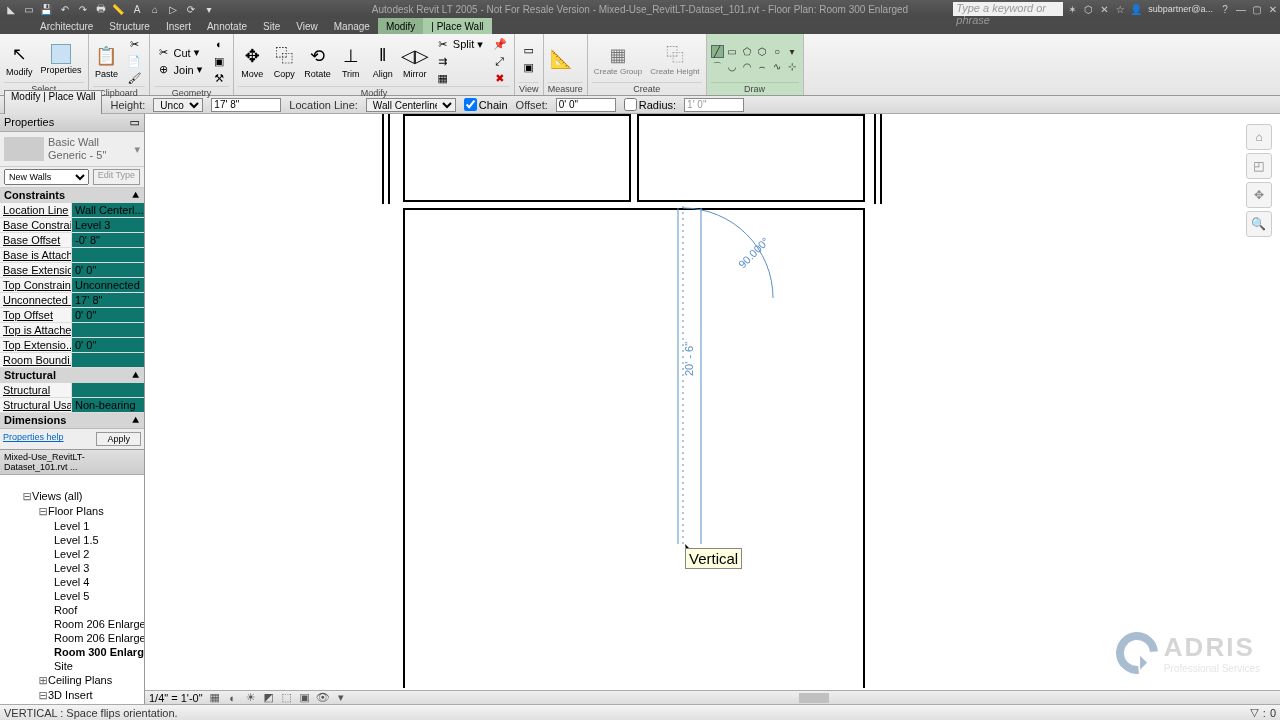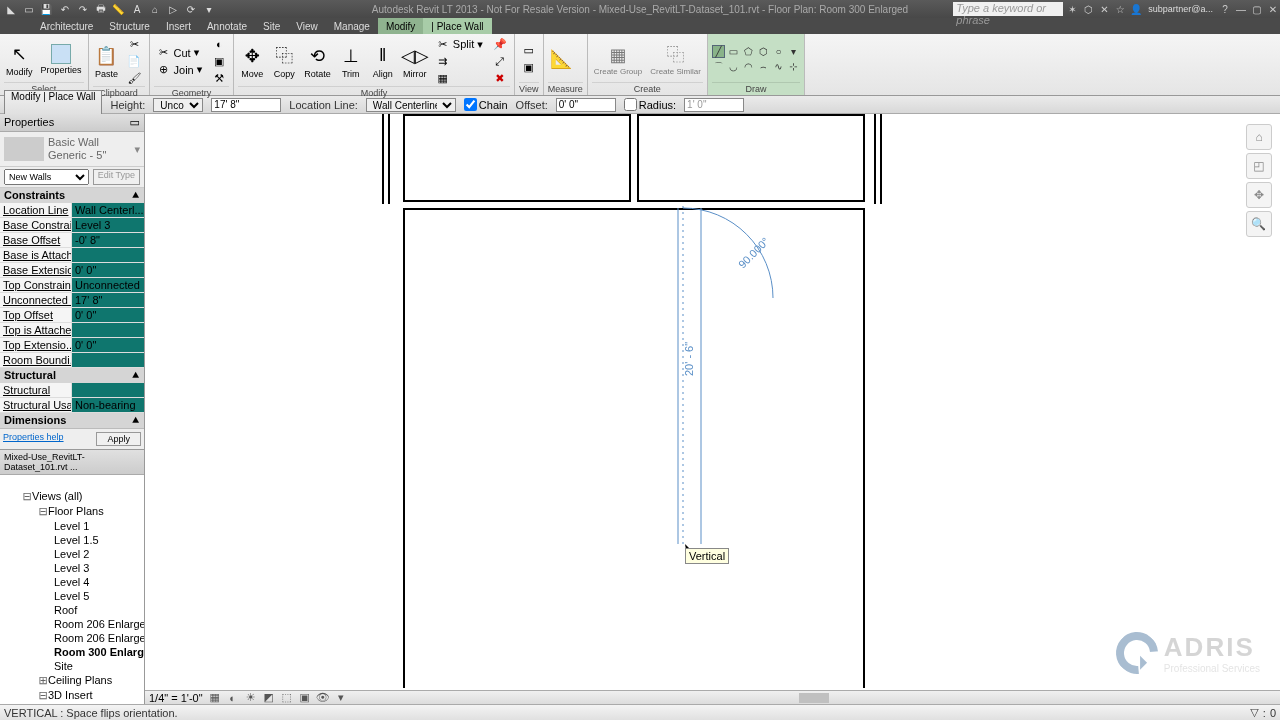--- a/index.html
+++ b/index.html
@@ -99,21 +99,21 @@
     <span class="tb-icon">↶</span>
     <span class="tb-icon">↷</span>
     <span class="tb-icon">🖶</span>
     <span class="tb-icon">📏</span>
     <span class="tb-icon">A</span>
     <span class="tb-icon">⌂</span>
     <span class="tb-icon">▷</span>
     <span class="tb-icon">⟳</span>
     <span class="tb-icon">▾</span>
   </div>
-  <div class="title-center">Autodesk Revit LT 2013 - Not For Resale Version - Mixed-Use_RevitLT-Dataset_101.rvt - Floor Plan: Room 300 Enlarged</div>
+  <div class="title-center">Autodesk Revit LT 2005 - Not For Resale Version - Mixed-Use_RevitLT-Dataset_101.rvt - Floor Plan: Room 300 Enlarged</div>
   <div class="right-tools">
     <div class="search-box">Type a keyword or phrase</div>
     <span class="sm-icon">✶</span>
     <span class="sm-icon">⬡</span>
     <span class="sm-icon">✕</span>
     <span class="sm-icon">☆</span>
     <span class="sm-icon">👤</span>
     <span class="user-text">subpartner@a...</span>
     <span class="sm-icon">?</span>
     <span class="sm-icon">—</span>
@@ -271,21 +271,21 @@
     <div class="panel-label">Measure</div>
   </div>
   <div class="ribbon-panel">
     <div class="panel-content">
       <div class="big-btn" style="opacity:0.5">
           <span class="icon">▦</span>
           <span class="lbl" style="font-size:8px;line-height:1">Create Group</span>
         </div>
       <div class="big-btn" style="opacity:0.5">
           <span class="icon">⿻</span>
-          <span class="lbl" style="font-size:8px;line-height:1">Create Similar</span>
+          <span class="lbl" style="font-size:8px;line-height:1">Create Height</span>
         </div>
     </div>
     <div class="panel-label">Create</div>
   </div>
   <div class="ribbon-panel draw">
     <div class="panel-content">
       <div class="draw-grid">
         <div class="draw-cell sel">╱</div>
         <div class="draw-cell">▭</div>
         <div class="draw-cell">⬠</div>
@@ -455,21 +455,21 @@
     <svg style="position:absolute;left:0;top:0;width:100%;height:100%;pointer-events:none">
       <line x1="533" y1="94" x2="533" y2="430" stroke="#5a8fc7" stroke-width="1"></line>
       <line x1="538" y1="92" x2="538" y2="430" stroke="#5a8fc7" stroke-width="1" stroke-dasharray="2 4"></line>
       <line x1="556" y1="94" x2="556" y2="430" stroke="#5a8fc7" stroke-width="1"></line>
       <path d="M 538 94 A 90 90 0 0 1 628 184" fill="none" stroke="#5a8fc7" stroke-width="1"></path>
       <text x="598" y="155" fill="#5a8fc7" font-size="9" transform="rotate(-45 598 155)"><tspan>90.000°</tspan></text>
       <text x="548" y="262" fill="#5a8fc7" font-size="9" transform="rotate(-90 548 262)"><tspan>20' - 6"</tspan></text>
 
       <polygon points="540,430 552,442 542,442" fill="#000"></polygon>
     </svg>
-    <div style="position:absolute;left:540px;top:434px;background:#ffffe0;border:1px solid #888;padding:1px 3px;font-size:11px">Vertical</div>
+    <div style="position:absolute;left:540px;top:434px;background:#ffffe0;border:1px solid #888;padding:1px 3px;font-size:15px">Vertical</div>
 
     <div class="view-ctrl">
       <div class="vc">⌂</div>
       <div class="vc">◰</div>
       <div class="vc">✥</div>
       <div class="vc">🔍</div>
     </div>
 
     <div class="view-bar">
       <span>1/4" = 1'-0"</span>

